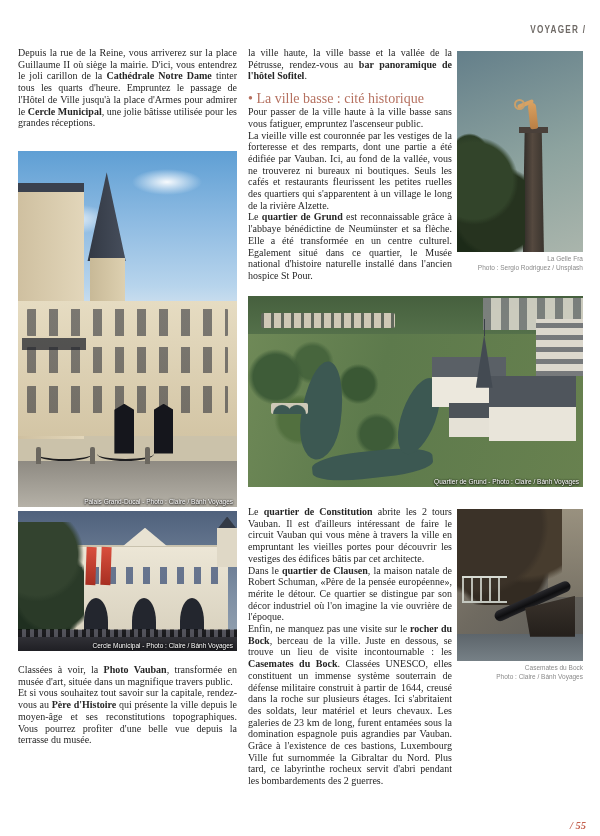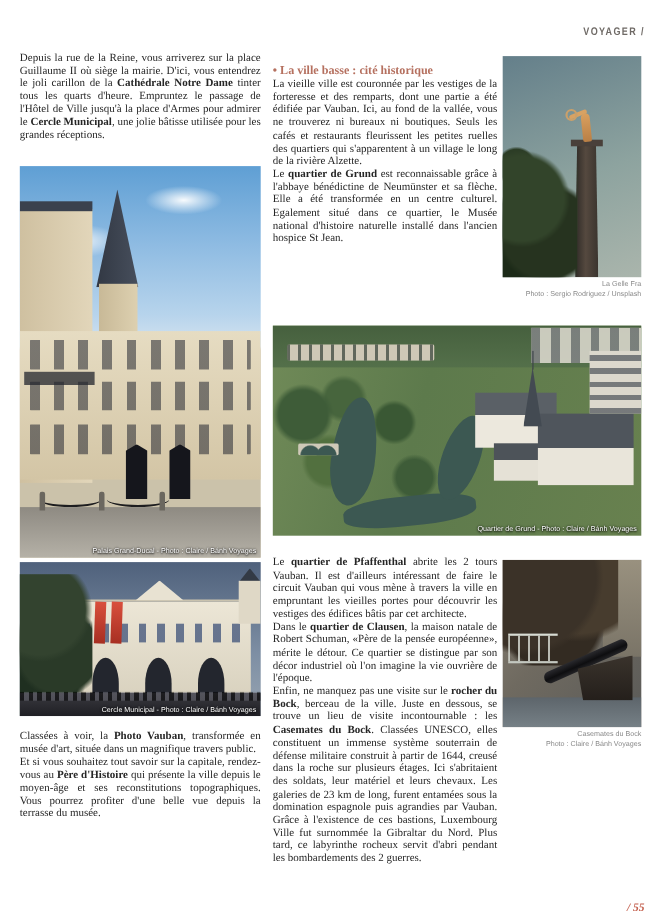--- a/index.html
+++ b/index.html
@@ -5,21 +5,21 @@
   html,body{margin:0;padding:0;background:#ffffff;}
   .page{position:relative;width:600px;height:836px;margin:14px auto;background:#ffffff;overflow:hidden;
         font-family:"Liberation Serif", serif;color:#262626;}
   
   .kicker{position:absolute;top:10px;right:14px;font-family:"Liberation Sans",sans-serif;
           font-weight:700;font-size:10px;letter-spacing:1.5px;color:#6f6a66;
           transform:scaleX(.82);transform-origin:100% 50%;}
   .col{position:absolute;text-align:justify;font-size:10px;line-height:11.7px;}
   .col p{margin:0;}
   .col b{font-weight:bold;}
-  h3.sub{margin:11px 0 1px 0;font-size:11px;line-height:12px;color:#b5705f;font-weight:bold;}
+  h3.sub{margin:11px 0 1px 0;font-size:14px;line-height:12px;color:#b5705f;font-weight:normal;}
   .pagenum{position:absolute;top:806px;right:14px;font-size:10.5px;font-weight:bold;
            font-style:italic;color:#c4604e;}
   
   figure{margin:0;position:absolute;overflow:hidden;}
   figure div{position:absolute;}
   .ovcap{position:absolute;bottom:2px;right:4px;left:2px;text-align:right;
          font-family:"Liberation Sans",sans-serif;font-size:6.5px;color:#ffffff;
          text-shadow:0 0 2px rgba(0,0,0,.9),0 1px 2px rgba(0,0,0,.9);z-index:9;}
   .extcap{position:absolute;text-align:right;font-family:"Liberation Sans",sans-serif;
           font-size:6.5px;line-height:8.5px;color:#8a8a8a;}
@@ -160,23 +160,25 @@
     <div class="c-heads"></div>
     <figcaption class="ovcap">Cercle Municipal - Photo : Claire / Bánh Voyages</figcaption>
   </figure>
 
   <div class="col" style="left:18px;top:650px;width:219px;">
     <p><span>Classées à voir, la </span><b>Photo Vauban</b><span>, transformée en musée d'art, située dans un magnifique travers public.</span></p>
     <p><span>Et si vous souhaitez tout savoir sur la capitale, rendez-vous au </span><b>Père d'Histoire</b><span> qui présente la ville depuis le moyen-âge et ses reconstitutions topographiques. Vous pourrez profiter d'une belle vue depuis la terrasse du musée.</span></p>
   </div>
 
   <div class="col" style="left:248px;top:33px;width:204px;">
+    <p><span>la ville haute, la ville basse et la vallée de la Pétrusse, rendez-vous au </span><b>bar panoramique de l'hôtel Sofitel</b><span>.</span></p>
     <h3 class="sub">• La ville basse : cité historique</h3>
+    <p><span>Pour passer de la ville haute à la ville basse sans vous fatiguer, empruntez l'ascenseur public.</span></p>
     <p><span>La vieille ville est couronnée par les vestiges de la forteresse et des remparts, dont une partie a été édifiée par Vauban. Ici, au fond de la vallée, vous ne trouverez ni bureaux ni boutiques. Seuls les cafés et restaurants fleurissent les petites ruelles des quartiers qui s'apparentent à un village le long de la rivière Alzette.</span></p>
-    <p><span>Le </span><b>quartier de Grund</b><span> est reconnaissable grâce à l'abbaye bénédictine de Neumünster et sa flèche. Elle a été transformée en un centre culturel. Egalement situé dans ce quartier, le Musée national d'histoire naturelle installé dans l'ancien hospice St Jean.</span></p>
+    <p><span>Le </span><b>quartier de Grund</b><span> est reconnaissable grâce à l'abbaye bénédictine de Neumünster et sa flèche. Elle a été transformée en un centre culturel. Egalement situé dans ce quartier, le Musée national d'histoire naturelle installé dans l'ancien hospice St Pour.</span></p>
   </div>
 
   <figure class="f-gelle">
     <div class="g-column"></div>
     <div class="g-capital"></div>
     <div class="g-arm"></div>
     <div class="g-wreath"></div>
     <div class="g-body"></div>
     <div class="g-tree2"></div>
     <div class="g-tree"></div>
@@ -198,21 +200,21 @@
     <div class="a-abbey"></div>
     <div class="a-abbey2"></div>
     <div class="a-church"></div>
     <div class="a-spire"></div>
     <div class="a-mast"></div>
     <div class="a-housesR"></div>
     <figcaption class="ovcap">Quartier de Grund - Photo : Claire / Bánh Voyages</figcaption>
   </figure>
 
   <div class="col" style="left:248px;top:492px;width:204px;">
-    <p><span>Le </span><b>quartier de Pfaffenthal</b><span> abrite les 2 tours Vauban. Il est d'ailleurs intéressant de faire le circuit Vauban qui vous mène à travers la ville en empruntant les vieilles portes pour découvrir les vestiges des édifices bâtis par cet architecte.</span></p>
+    <p><span>Le </span><b>quartier de Constitution</b><span> abrite les 2 tours Vauban. Il est d'ailleurs intéressant de faire le circuit Vauban qui vous mène à travers la ville en empruntant les vieilles portes pour découvrir les vestiges des édifices bâtis par cet architecte.</span></p>
     <p><span>Dans le </span><b>quartier de Clausen</b><span>, la maison natale de Robert Schuman, «Père de la pensée européenne», mérite le détour. Ce quartier se distingue par son décor industriel où l'on imagine la vie ouvrière de l'époque.</span></p>
     <p><span>Enfin, ne manquez pas une visite sur le </span><b>rocher du Bock</b><span>, berceau de la ville. Juste en dessous, se trouve un lieu de visite incontournable : les </span><b>Casemates du Bock</b><span>. Classées UNESCO, elles constituent un immense système souterrain de défense militaire construit à partir de 1644, creusé dans la roche sur plusieurs étages. Ici s'abritaient des soldats, leur matériel et leurs chevaux. Les galeries de 23 km de long, furent entamées sous la domination espagnole puis agrandies par Vauban. Grâce à l'existence de ces bastions, Luxembourg Ville fut surnommée la Gibraltar du Nord. Plus tard, ce labyrinthe rocheux servit d'abri pendant les bombardements des 2 guerres.</span></p>
   </div>
 
   <figure class="f-cannon">
     <div class="k-wallR"></div>
     <div class="k-rock"></div>
     <div class="k-rail"></div>
     <div class="k-ground"></div>
     <div class="k-barrel"></div>

